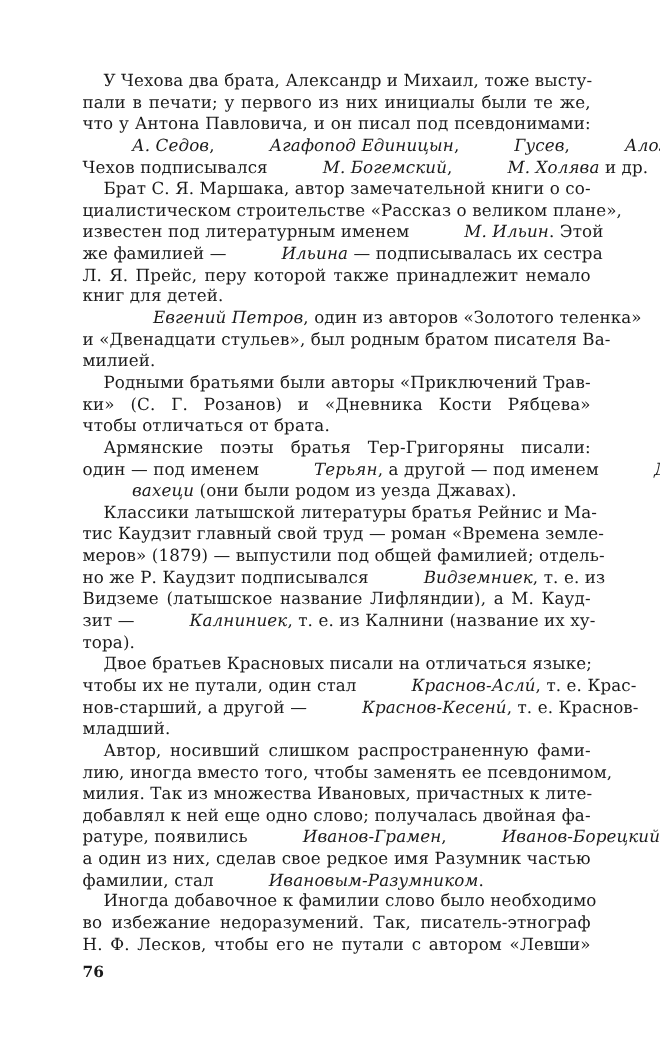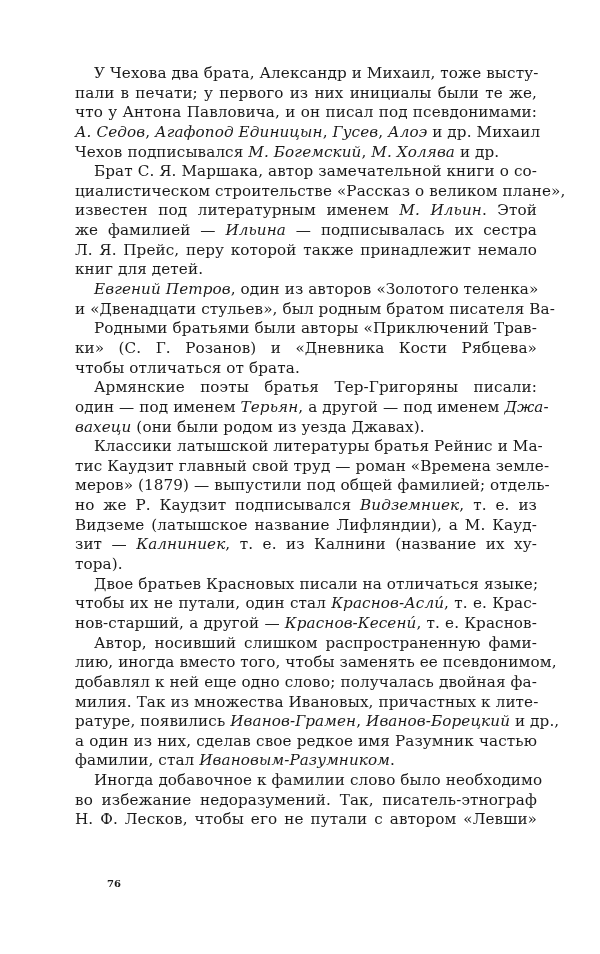--- a/index.html
+++ b/index.html
@@ -18,64 +18,66 @@
     line-height: 19.65px;
     font-size: 15.2px;
     white-space: nowrap;
     text-align: justify;
     text-align-last: justify;
     letter-spacing: 0.1px;
   }
   .line.last { text-align-last: left; }
   .line.indent { padding-left: 19px; }
   .seg { }
-  .seg.it { font-style: italic; }
+  .seg.it { font-style: italic; margin-left: 45px; }
   .page-number {
     position: absolute; left: 75px; top: 875px;
-    font-size: 10px; font-weight: bold; line-height: 18px; margin-left: 32px;
+    font-size: 14px; font-weight: bold; line-height: 18px;
   }
 </style>
 </head>
 <body>
 
 <div class="page">
   <div class="text-block" id="text-block">
       <div class="line indent"><span class="seg">У Чехова два брата, Александр и Михаил, тоже высту-</span></div>
       <div class="line"><span class="seg">пали в печати; у первого из них инициалы были те же,</span></div>
       <div class="line"><span class="seg">что у Антона Павловича, и он писал под псевдонимами:</span></div>
       <div class="line"><span class="seg it">А. Седов</span><span class="seg">, </span><span class="seg it">Агафопод Единицын</span><span class="seg">, </span><span class="seg it">Гусев</span><span class="seg">, </span><span class="seg it">Алоэ</span><span class="seg"> и др. Михаил</span></div>
       <div class="line last"><span class="seg">Чехов подписывался </span><span class="seg it">М. Богемский</span><span class="seg">, </span><span class="seg it">М. Холява</span><span class="seg"> и др.</span></div>
       <div class="line indent"><span class="seg">Брат С. Я. Маршака, автор замечательной книги о со-</span></div>
       <div class="line"><span class="seg">циалистическом строительстве «Рассказ о великом плане»,</span></div>
       <div class="line"><span class="seg">известен под литературным именем </span><span class="seg it">М. Ильин</span><span class="seg">. Этой</span></div>
       <div class="line"><span class="seg">же фамилией — </span><span class="seg it">Ильина</span><span class="seg"> — подписывалась их сестра</span></div>
       <div class="line"><span class="seg">Л. Я. Прейс, перу которой также принадлежит немало</span></div>
       <div class="line last"><span class="seg">книг для детей.</span></div>
       <div class="line indent"><span class="seg it">Евгений Петров</span><span class="seg">, один из авторов «Золотого теленка»</span></div>
       <div class="line"><span class="seg">и «Двенадцати стульев», был родным братом писателя Ва-</span></div>
+      <div class="line last"><span class="seg">милией.</span></div>
       <div class="line indent"><span class="seg">Родными братьями были авторы «Приключений Трав-</span></div>
       <div class="line"><span class="seg">ки» (С. Г. Розанов) и «Дневника Кости Рябцева»</span></div>
       <div class="line last"><span class="seg">чтобы отличаться от брата.</span></div>
       <div class="line indent"><span class="seg">Армянские поэты братья Тер-Григоряны писали:</span></div>
       <div class="line"><span class="seg">один — под именем </span><span class="seg it">Терьян</span><span class="seg">, а другой — под именем </span><span class="seg it">Джа-</span></div>
       <div class="line last"><span class="seg it">вахеци</span><span class="seg"> (они были родом из уезда Джавах).</span></div>
       <div class="line indent"><span class="seg">Классики латышской литературы братья Рейнис и Ма-</span></div>
       <div class="line"><span class="seg">тис Каудзит главный свой труд — роман «Времена земле-</span></div>
       <div class="line"><span class="seg">меров» (1879) — выпустили под общей фамилией; отдель-</span></div>
       <div class="line"><span class="seg">но же Р. Каудзит подписывался </span><span class="seg it">Видземниек</span><span class="seg">, т. е. из</span></div>
       <div class="line"><span class="seg">Видземе (латышское название Лифляндии), а М. Кауд-</span></div>
       <div class="line"><span class="seg">зит — </span><span class="seg it">Калниниек</span><span class="seg">, т. е. из Калнини (название их ху-</span></div>
       <div class="line last"><span class="seg">тора).</span></div>
       <div class="line indent"><span class="seg">Двое братьев Красновых писали на отличаться языке;</span></div>
       <div class="line"><span class="seg">чтобы их не путали, один стал </span><span class="seg it">Краснов-Аслú</span><span class="seg">, т. е. Крас-</span></div>
       <div class="line"><span class="seg">нов-старший, а другой — </span><span class="seg it">Краснов-Кесенú</span><span class="seg">, т. е. Краснов-</span></div>
+      <div class="line last"><span class="seg">младший.</span></div>
       <div class="line indent"><span class="seg">Автор, носивший слишком распространенную фами-</span></div>
       <div class="line"><span class="seg">лию, иногда вместо того, чтобы заменять ее псевдонимом,</span></div>
+      <div class="line"><span class="seg">милия. Так из множества Ивановых, причастных к лите-</span></div>
       <div class="line"><span class="seg">добавлял к ней еще одно слово; получалась двойная фа-</span></div>
-      <div class="line"><span class="seg">милия. Так из множества Ивановых, причастных к лите-</span></div>
       <div class="line"><span class="seg">ратуре, появились </span><span class="seg it">Иванов-Грамен</span><span class="seg">, </span><span class="seg it">Иванов-Борецкий</span><span class="seg"> и др.,</span></div>
       <div class="line"><span class="seg">а один из них, сделав свое редкое имя Разумник частью</span></div>
       <div class="line last"><span class="seg">фамилии, стал </span><span class="seg it">Ивановым-Разумником</span><span class="seg">.</span></div>
       <div class="line indent"><span class="seg">Иногда добавочное к фамилии слово было необходимо</span></div>
       <div class="line"><span class="seg">во избежание недоразумений. Так, писатель-этнограф</span></div>
       <div class="line"><span class="seg">Н. Ф. Лесков, чтобы его не путали с автором «Левши»</span></div>
     </div>
   <div class="page-number">76</div>
 </div>
 

